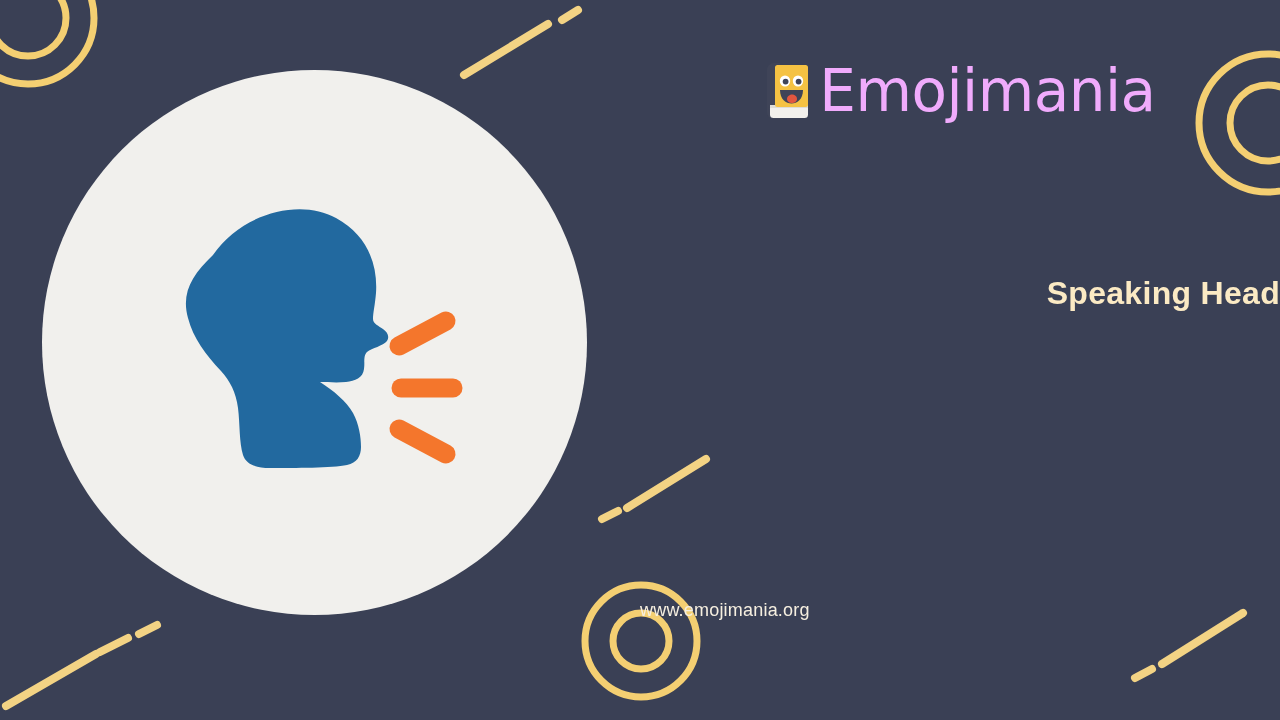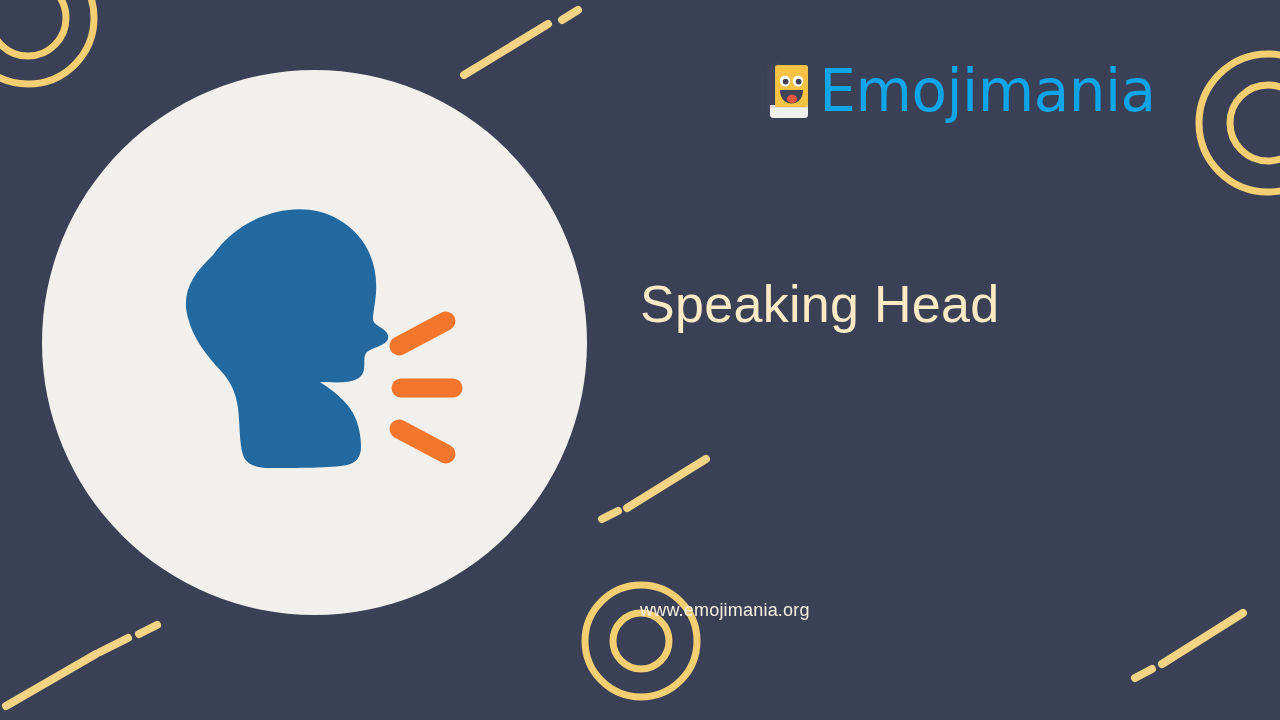--- a/index.html
+++ b/index.html
@@ -68,38 +68,38 @@
     justify-content: center;
     gap: 9px;
   }
   .brand-mark {
     width: 46px;
     height: 56px;
     display: block;
     flex: none;
   }
   .brand-name {
-    color: #0ea5e9;
+    color: #f0abfc;
     font-size: 58px;
     font-weight: 500;
     letter-spacing: -0.5px;
     line-height: 1;
     font-family: "DejaVu Sans", sans-serif;
     white-space: nowrap;
   }
 
   .emoji-title {
     position: absolute;
     left: 0;
     right: 0;
     top: 276px;
-    text-align: left;
+    text-align: right;
     color: #fbeac4;
-    font-size: 52px;
-    font-weight: normal;
+    font-size: 32px;
+    font-weight: bold;
     letter-spacing: 0.3px;
     line-height: 1.1;
     font-family: "Liberation Sans", sans-serif;
     white-space: nowrap;
   }
 
   .site-url {
     position: absolute;
     left: 0;
     right: 0;

